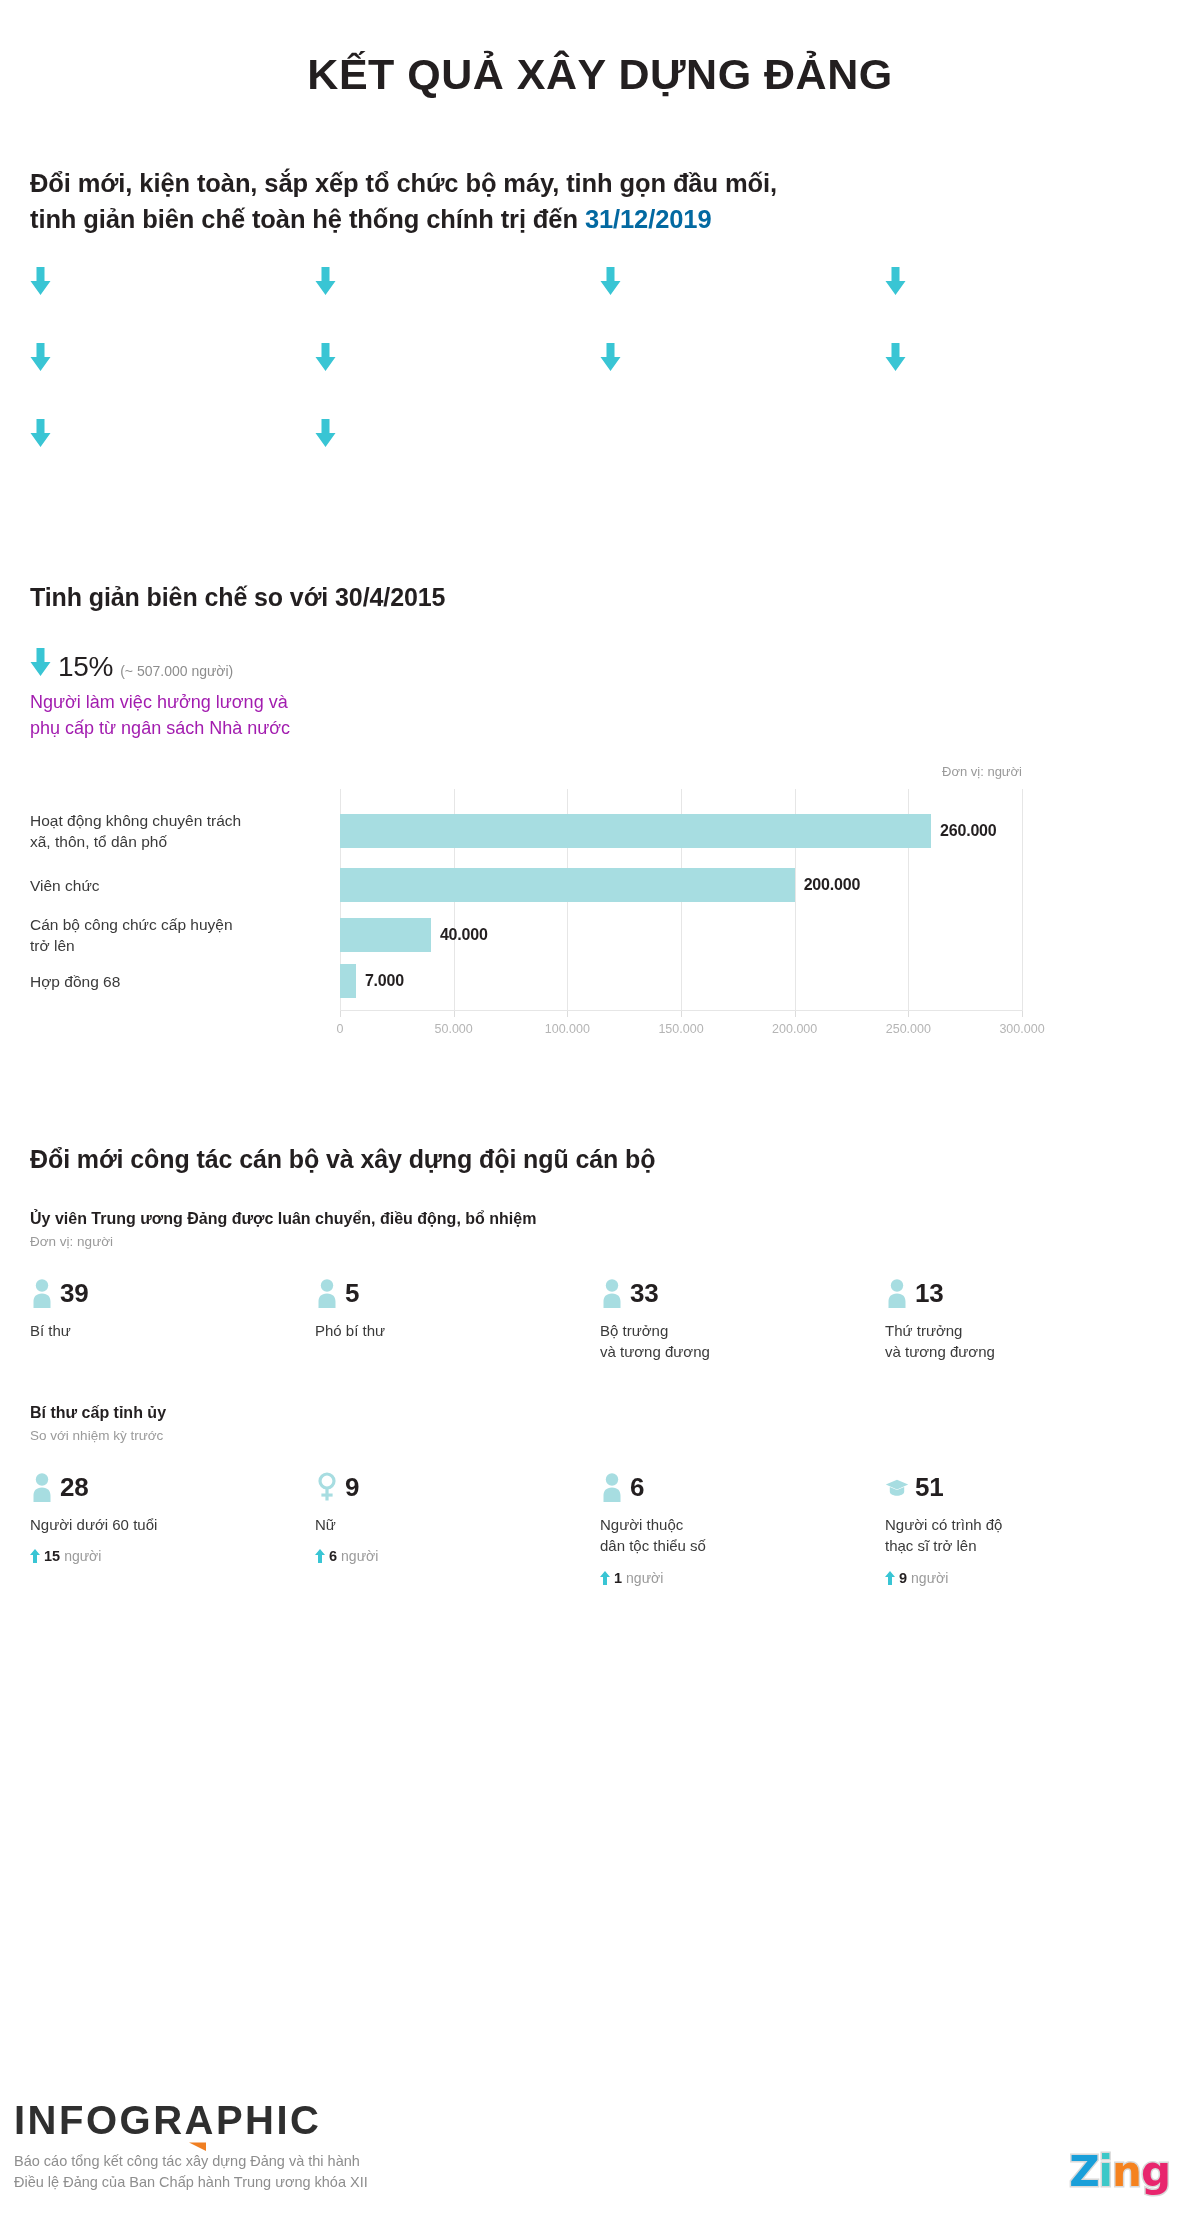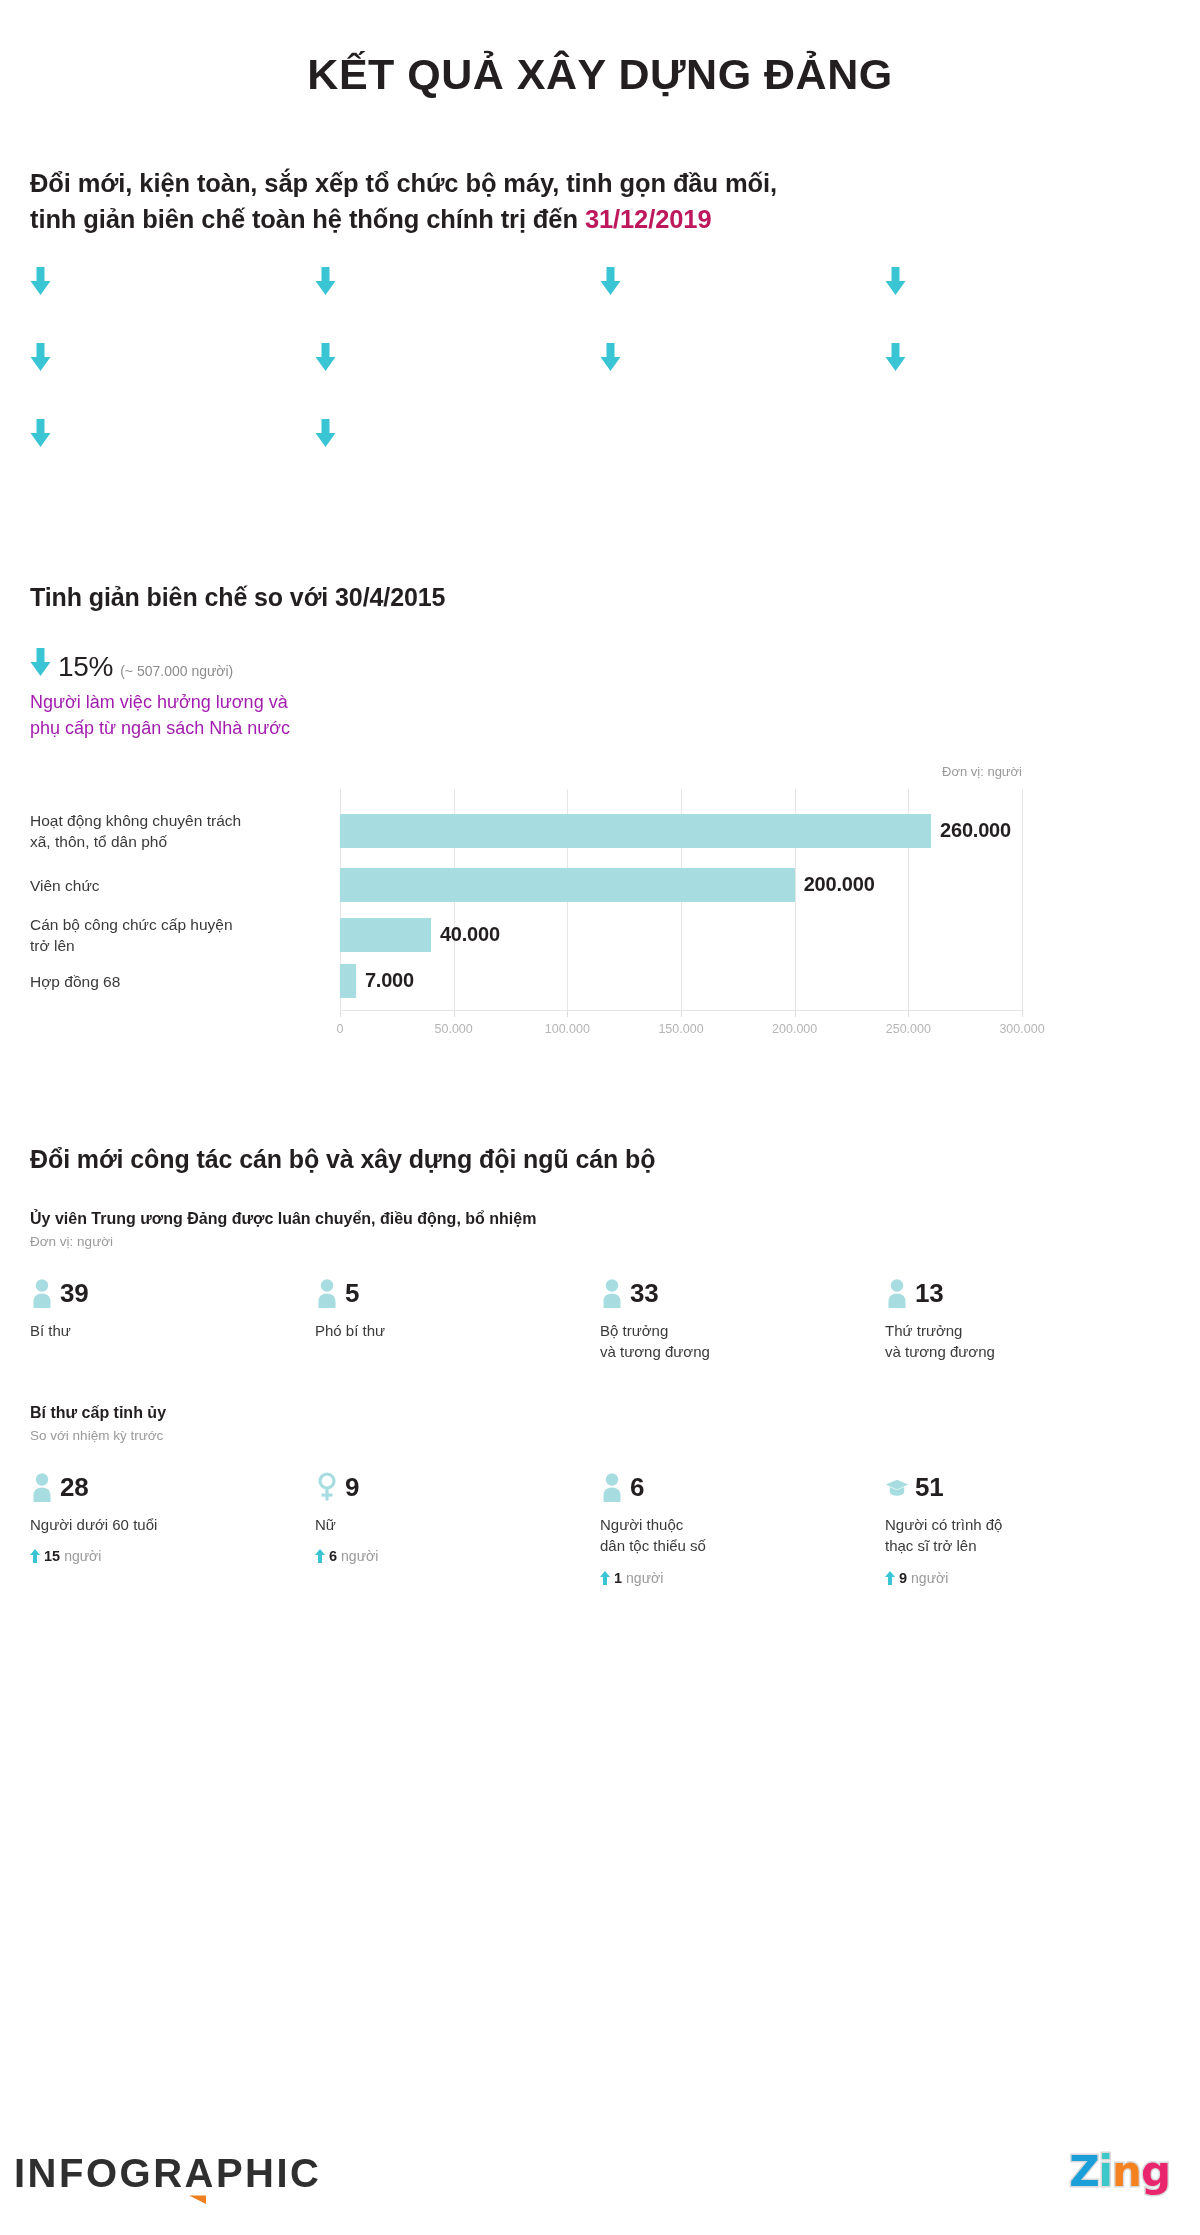--- a/index.html
+++ b/index.html
@@ -28,21 +28,21 @@
   }
 
   .subtitle {
     margin-top: 66px;
     font-size: 25.5px;
     font-weight: bold;
     line-height: 1.42;
     color: #231f20;
     letter-spacing: -0.1px;
   }
-  .subtitle .accent { color: #be185d; }
+  .subtitle .accent { color: #0369a1; }
 
   
   .stat-grid {
     display: grid;
     grid-template-columns: repeat(4, 1fr);
     margin-top: 26px;
   }
   .stat-cell { padding-right: 14px; margin-bottom: 31px; }
   .stat-top { display: flex; align-items: center; gap: 7px; height: 36px; }
   .arrow-down {
@@ -80,21 +80,21 @@
 
   
   .chart-wrap { margin-top: 22px; position: relative; }
   .chart-unit { text-align: right; font-size: 13px; color: #9a9a9a; padding-right: 148px; margin-bottom: 10px; }
   .chart { position: relative; height: 260px; }
   .chart-inner { position: absolute; left: 310px; right: 148px; top: 0; bottom: 38px; }
   .gridline { position: absolute; top: 0; bottom: 0; width: 1px; background: #e6e6e6; }
   .axis-base { position:absolute; left:0; right:0; bottom:0; height:1px; background:#e6e6e6; }
   .bar-row { position: absolute; left: 0; right: 0; display: flex; align-items: center; }
   .bar { background: #a7dde1; height: 34px; }
-  .bar-val { font-size: 20px; font-weight: bold; color: #231f20; margin-left: 9px; white-space: nowrap; letter-spacing:-0.2px; }
+  .bar-val { font-size: 16px; font-weight: bold; color: #231f20; margin-left: 9px; white-space: nowrap; letter-spacing:-0.2px; }
   .cat-label {
     position: absolute; left: 0; width: 300px; text-align: left;
     font-size: 15.5px; color: #3a3a3a; line-height: 1.38; white-space: pre-line;
   }
   .tick-label {
     position: absolute; font-size: 12.5px; color: #b5b5b5; transform: translateX(-50%);
     white-space: nowrap;
   }
   .tick-mark { position:absolute; width:1px; height:6px; background:#dcdcdc; }
 
@@ -468,19 +468,21 @@
   <div class="footer">
     <div>
       <div class="ig-word">
         <span>INFOGRAPHIC</span>
         <span class="ig-dot">
           <svg width="17" height="17" viewBox="0 0 17 17" aria-hidden="true">
             <path d="M0 8.5 L17 8.5 L17 17 Z" fill="#f07f22"></path>
           </svg>
         </span>
       </div>
+      <div class="foot-note">Báo cáo tổng kết công tác xây dựng Đảng và thi hành
+Điều lệ Đảng của Ban Chấp hành Trung ương khóa XII</div>
     </div>
     <div class="zing">
       <span id="z1" style="color: rgb(26, 159, 217);">Z</span><span id="z2" style="color: rgb(60, 200, 200);">i</span><span id="z3" style="color: rgb(245, 130, 31);">n</span><span id="z4" style="color: rgb(232, 37, 109);">g</span>
     </div>
   </div>
 
 </div>
 
 </body></html>

